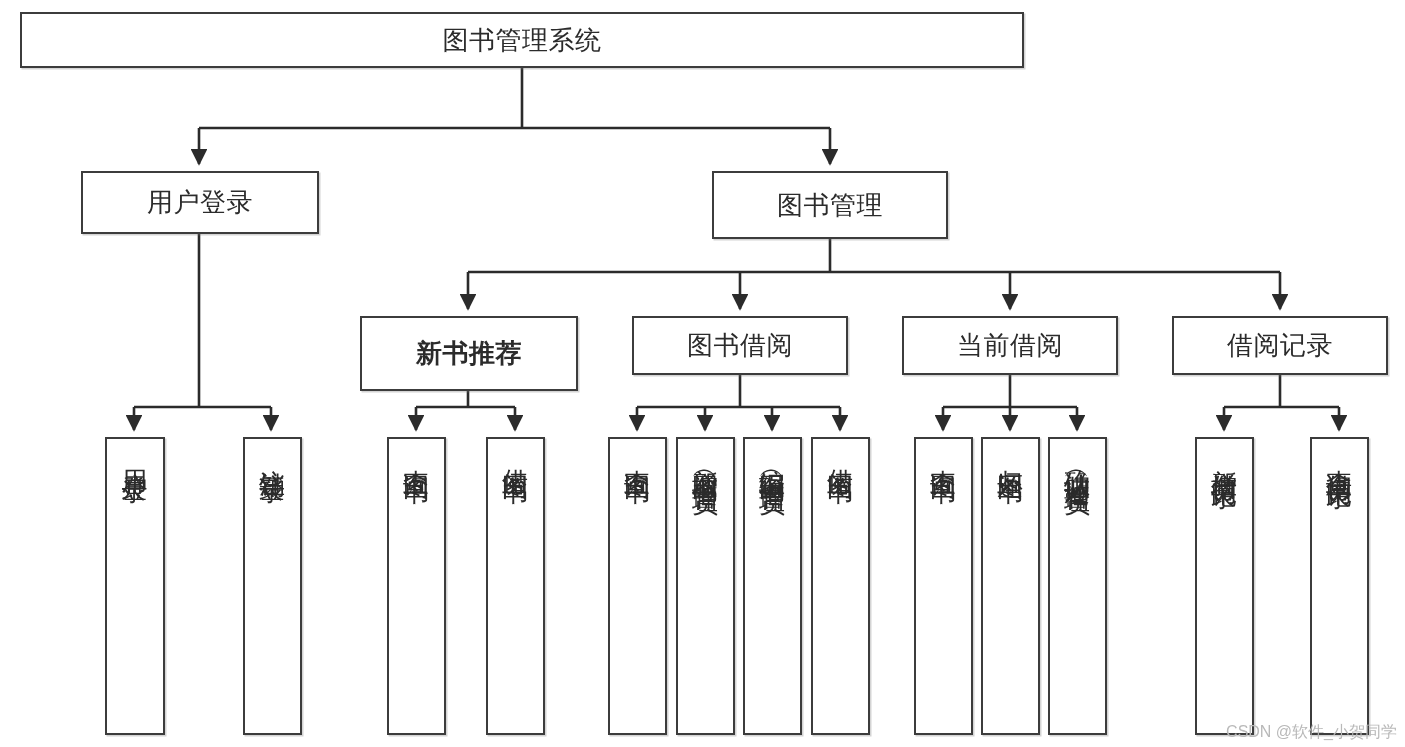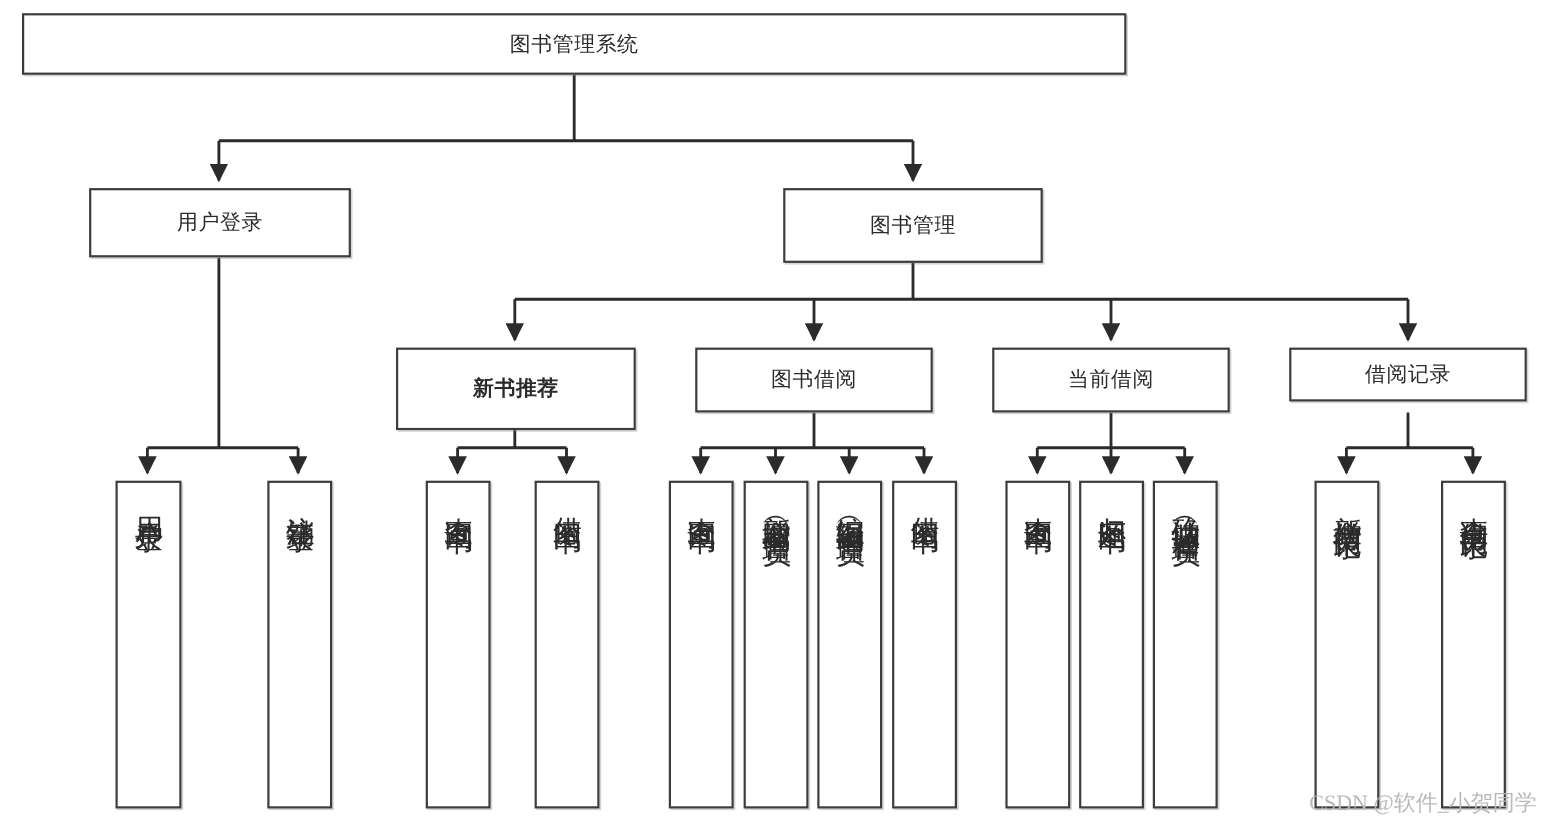--- a/index.html
+++ b/index.html
@@ -34,40 +34,40 @@
     justify-content: center;
     box-shadow: 1.5px 1.5px 0 rgba(120,120,120,0.32);
   }
   .node .label {
     color: #2b2b2b;
     letter-spacing: 0.5px;
     line-height: 1.18;
     white-space: nowrap;
   }
   .node.horiz .label {
-    font-size: 19px;
+    font-size: 26px;
   }
   .node.vert {
     align-items: flex-start;
     padding-top: 10px;
   }
   .node.vert .label {
     writing-mode: vertical-rl;
     text-orientation: upright;
     font-size: 26px;
     letter-spacing: 3px;
     line-height: 1;
   }
   #watermark {
     position: absolute;
     right: 8px;
     bottom: 4px;
-    font-size: 20px;
+    font-size: 16px;
     color: #b9b9b9;
-    font-family: Liberation Serif, serif;
+    font-family: Liberation Sans, sans-serif;
     white-space: nowrap;
     pointer-events: none;
   }
 </style>
 </head>
 <body>
 
 <div id="canvas">
 
   <svg id="edges" viewBox="0 0 1405 747" xmlns="http://www.w3.org/2000/svg">
@@ -140,21 +140,21 @@
   </div>
 
   <div class="node horiz" style="left:632px;top:316px;width:216px;height:59px;text-align:right;">
     <span class="label">图书借阅</span>
   </div>
 
   <div class="node horiz" style="left:902px;top:316px;width:216px;height:59px;text-align:center;">
     <span class="label">当前借阅</span>
   </div>
 
-  <div class="node horiz" style="left:1172px;top:316px;width:216px;height:49px;">
+  <div class="node horiz" style="left:1172px;top:316px;width:216px;height:59px;">
     <span class="label">借阅记录</span>
   </div>
 
   <div class="node vert" style="left:105px;top:437px;width:60px;height:298px;">
     <span class="label">用户登录</span>
   </div>
 
   <div class="node vert" style="left:243px;top:437px;width:59px;height:298px;">
     <span class="label">注销登录</span>
   </div>

